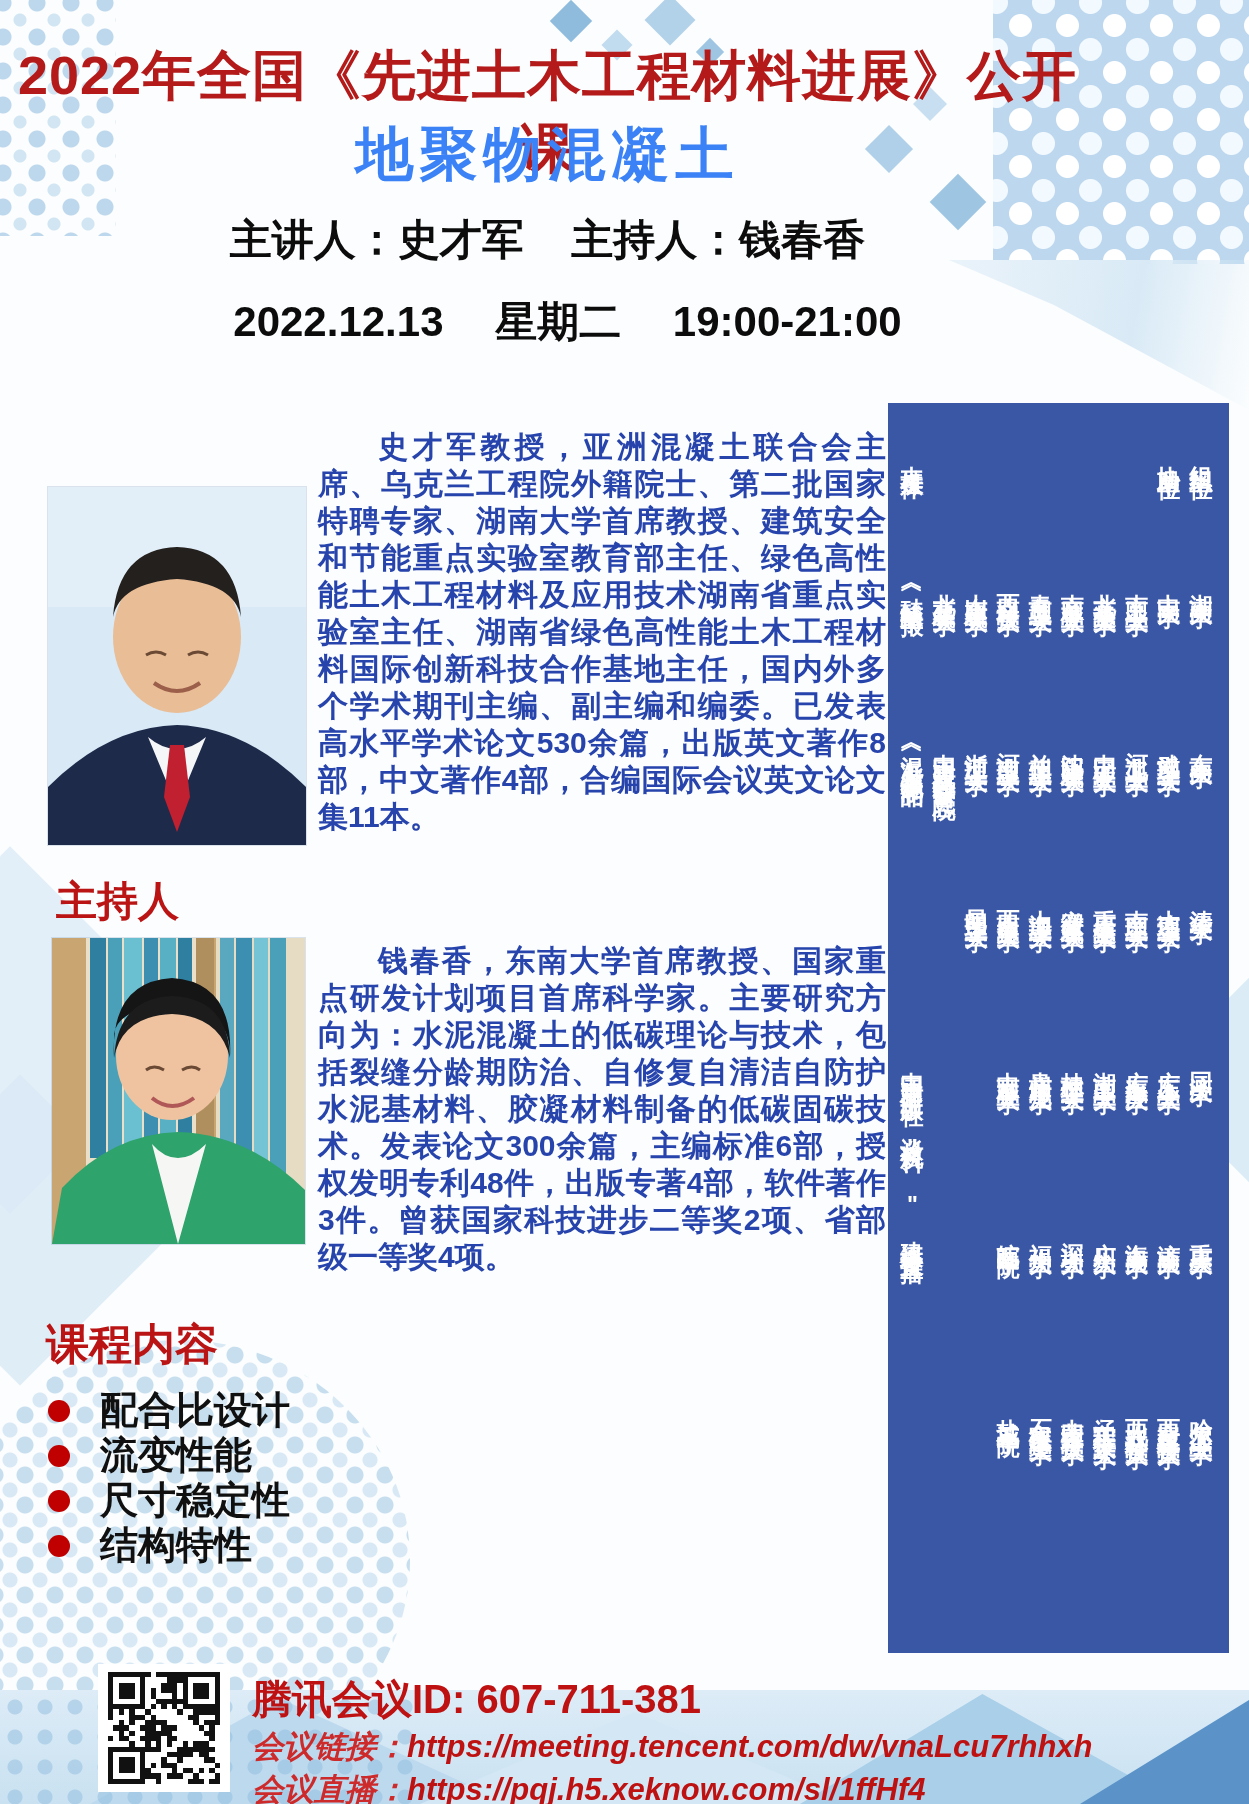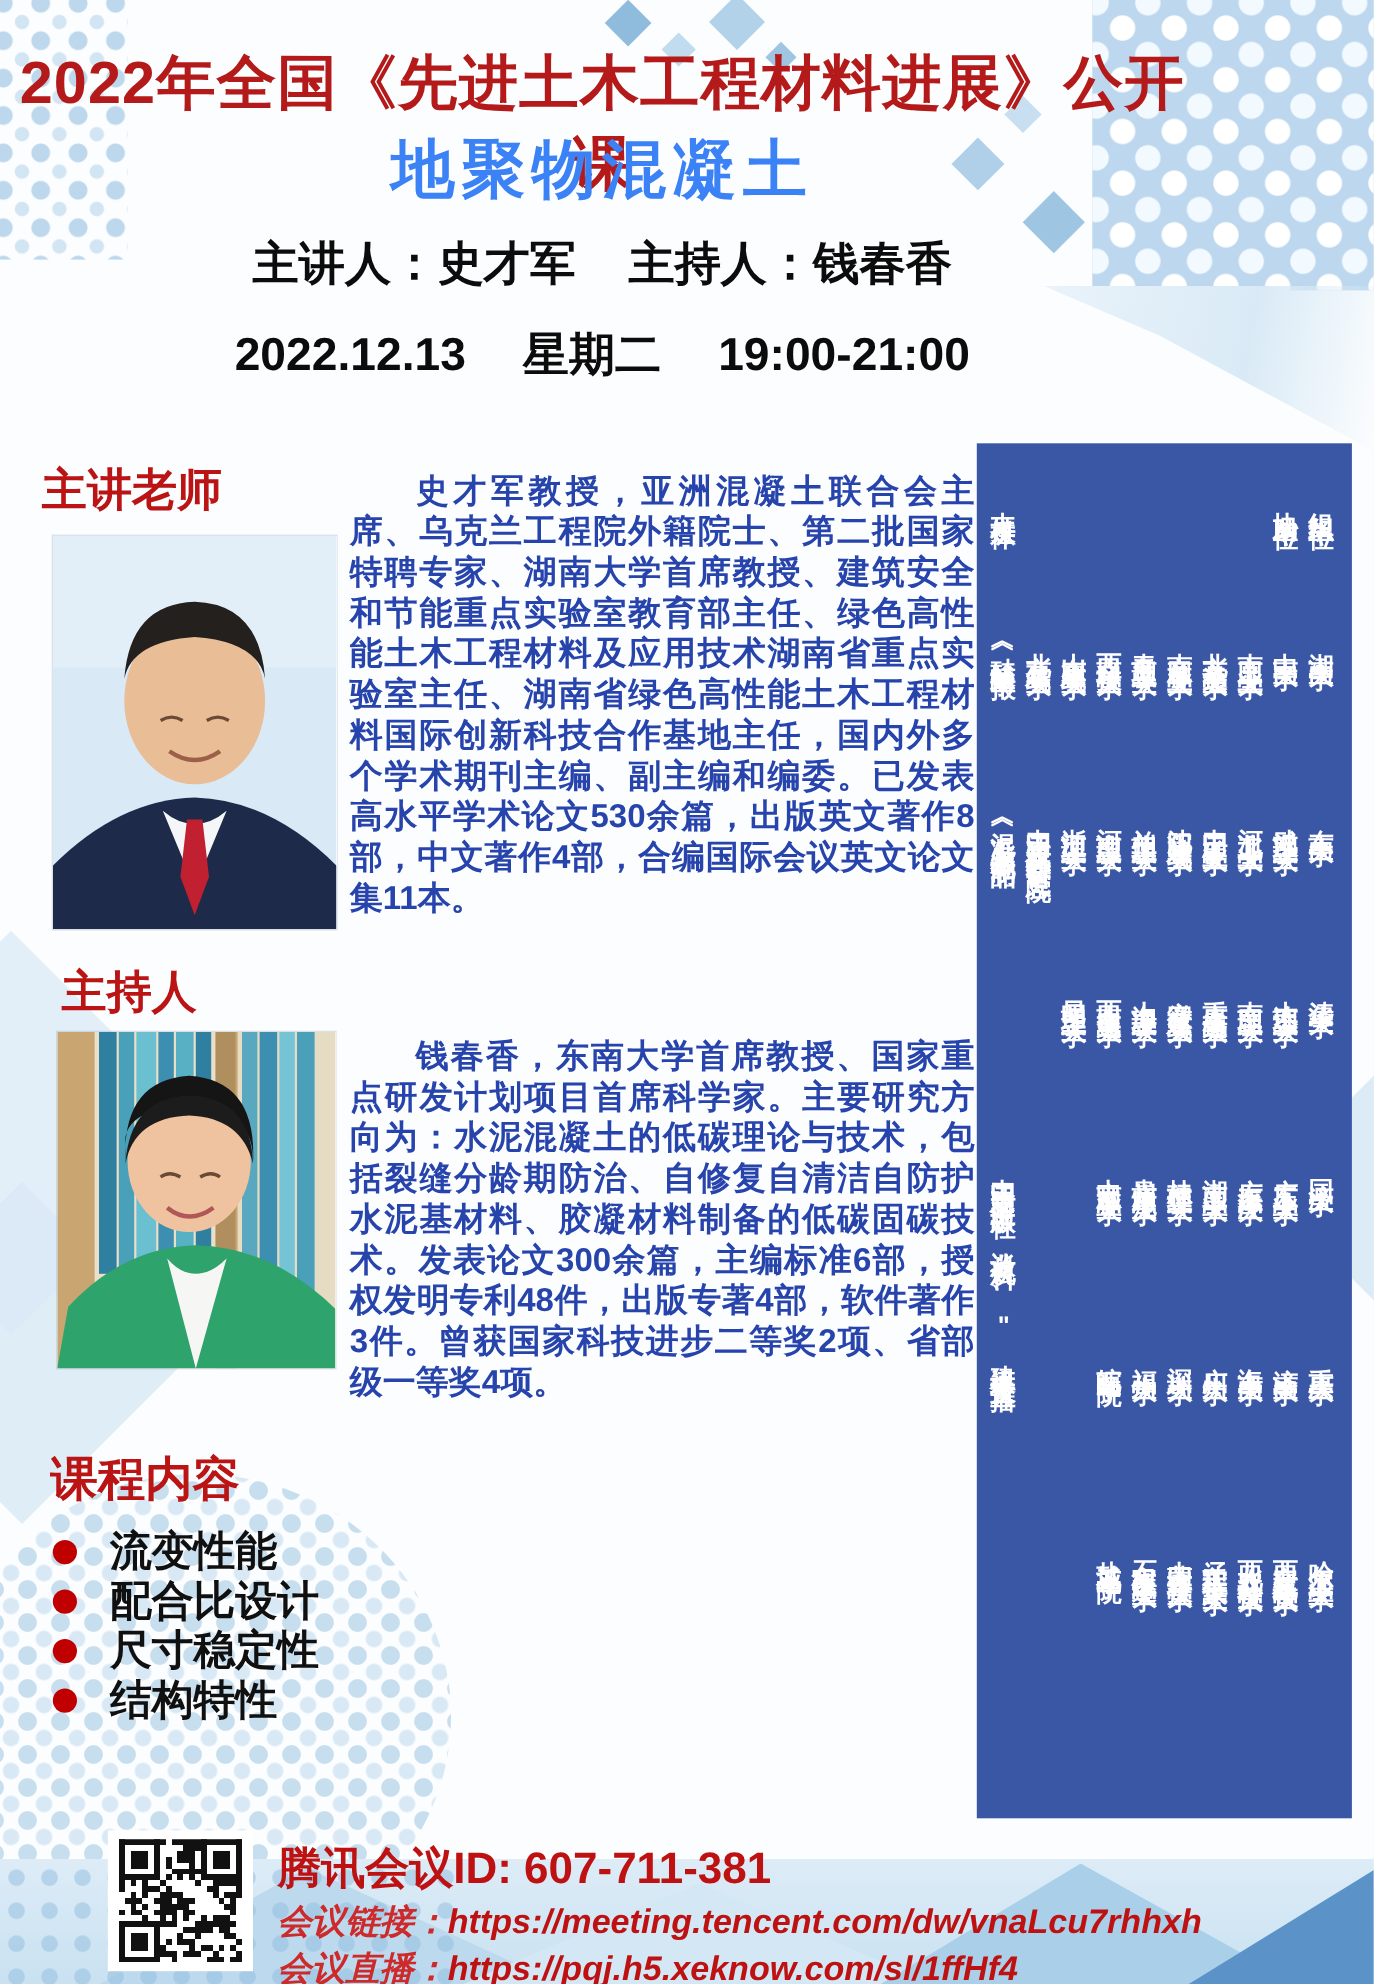--- a/index.html
+++ b/index.html
@@ -52,21 +52,21 @@
     left:0; top:1692px; width:420px; height:112px; opacity:.5;
     background-image:radial-gradient(circle,#8fbcdd 7px,rgba(143,188,221,0) 8px);
     background-size:30px 30px;
   }
   
   .center-zone { position:absolute; left:0; width:1095px; text-align:center; z-index:3; }
   .title { top:40px; font-size:54px; font-weight:bold; color:#b41a1a; letter-spacing:1px; }
   .subtitle { top:116px; font-size:58px; font-weight:bold; color:#3b82f6; letter-spacing:6px; }
   .people-line { top:212px; font-size:42px; font-weight:bold; color:#0c0c0c; }
   .people-line .seg { margin:0 18px; }
-  .date-line { top:294px; font-size:42px; font-weight:bold; color:#0c0c0c; }
+  .date-line { top:294px; font-size:42px; font-weight:bold; color:#0c0c0c;margin-left:20px; }
   .date-line .seg { margin:0 20px; }
   
   .red-heading { position:absolute; z-index:3; font-size:41px; font-weight:bold; color:#ba1414; }
   .photo { position:absolute; z-index:3; overflow:hidden; box-shadow:0 0 0 1px rgba(120,150,180,.25); }
   
   .bio {
     position:absolute; z-index:3; width:568px; font-size:30px; line-height:37px;
     font-weight:bold; color:#2744ac; text-align:justify; text-indent:2em;
   }
   
@@ -127,21 +127,20 @@
   <div class="center-zone people-line">
     <span class="seg"><span>主讲人：</span><span>史才军</span></span>
     <span class="seg"><span>主持人：</span><span>钱春香</span></span>
   </div>
   <div class="center-zone date-line">
     <span class="seg">2022.12.13</span>
     <span class="seg">星期二</span>
     <span class="seg">19:00-21:00</span>
   </div>
 
-  <div class="red-heading" style="left:38px;top:418px;">主讲老师</div>
 
   <div class="photo" style="left:48px;top:487px;width:258px;height:358px;">
     <svg viewBox="0 0 258 358" width="258" height="358">
       <rect width="258" height="358" fill="#d9e9f6"></rect>
       <rect width="258" height="120" fill="#e2eef8"></rect>
       <path d="M0 358 L0 300 Q60 240 129 238 Q198 240 258 300 L258 358 Z" fill="#1e2a4a"></path>
       <path d="M100 250 L129 320 L158 250 Q144 262 129 262 Q114 262 100 250 Z" fill="#f4f6f8"></path>
       <path d="M122 258 L136 258 L142 310 L129 345 L116 310 Z" fill="#c02030"></path>
       <ellipse cx="129" cy="150" rx="64" ry="76" fill="#e9bd96"></ellipse>
       <path d="M65 130 Q70 62 129 60 Q188 62 193 130 Q186 96 129 92 Q72 96 65 130 Z" fill="#23201e"></path>
@@ -181,25 +180,25 @@
       <path d="M100 160 Q120 176 142 160" stroke="#b05858" stroke-width="4" fill="none"></path>
     </svg>
   </div>
 
   <div class="bio" style="left:318px;top:942px;">钱春香，东南大学首席教授、国家重点研发计划项目首席科学家。主要研究方向为：水泥混凝土的低碳理论与技术，包括裂缝分龄期防治、自修复自清洁自防护水泥基材料、胶凝材料制备的低碳固碳技术。发表论文300余篇，主编标准6部，授权发明专利48件，出版专著4部，软件著作3件。曾获国家科技进步二等奖2项、省部级一等奖4项。</div>
 
   <div class="red-heading" style="left:46px;top:1316px;font-size:43px;">课程内容</div>
   <ul class="course-list">
       <li>
         <span class="bullet"></span>
-        <span class="ctext">流变性能</span>
+        <span class="ctext">配合比设计</span>
       </li>
       <li>
         <span class="bullet"></span>
-        <span class="ctext">配合比设计</span>
+        <span class="ctext">流变性能</span>
       </li>
       <li>
         <span class="bullet"></span>
         <span class="ctext">尺寸稳定性</span>
       </li>
       <li>
         <span class="bullet"></span>
         <span class="ctext">结构特性</span>
       </li>
     </ul>

